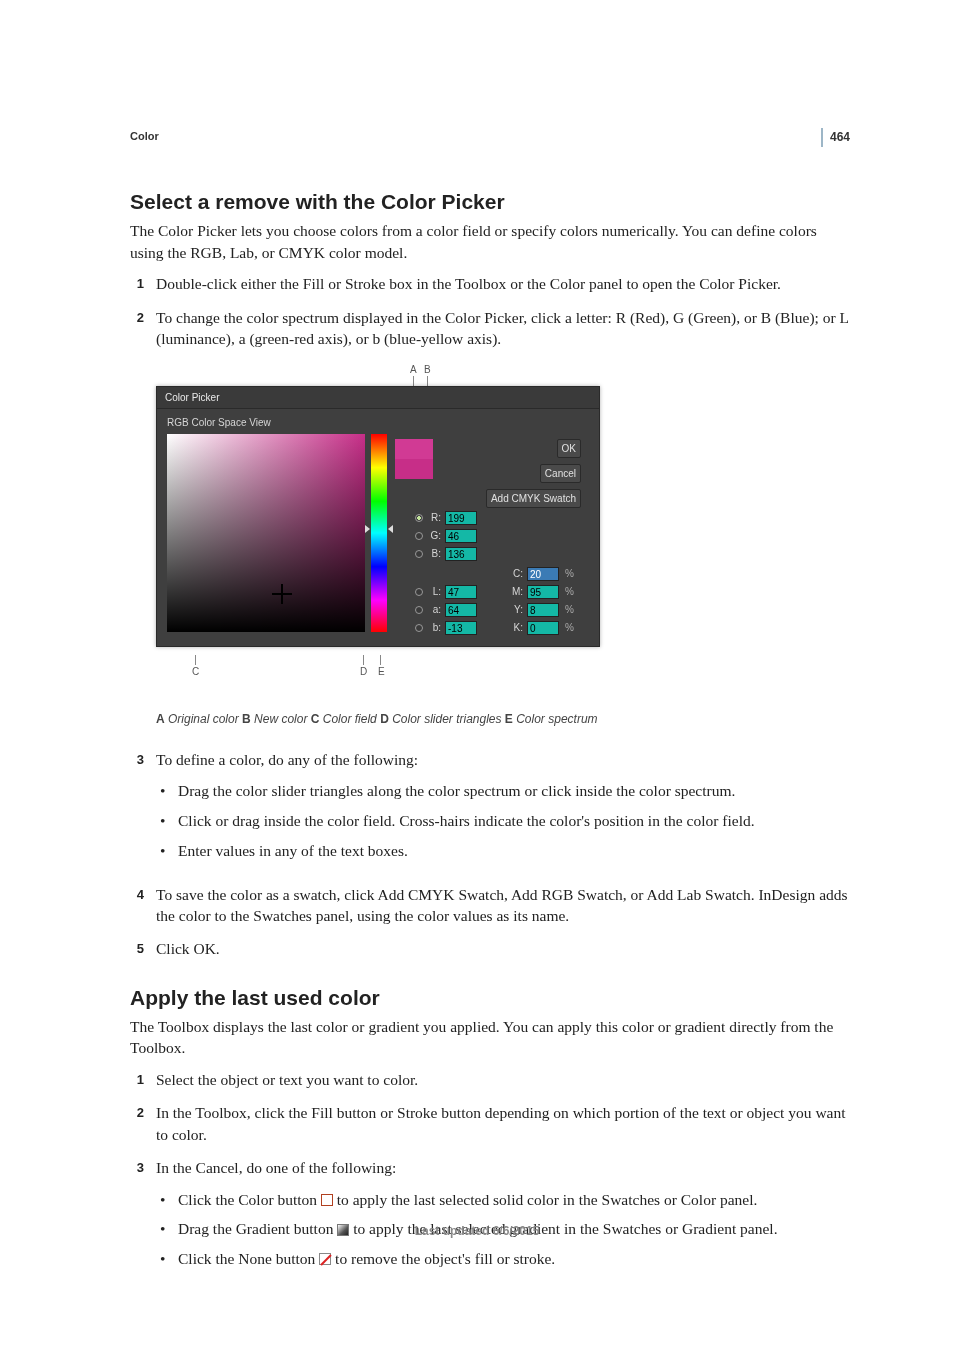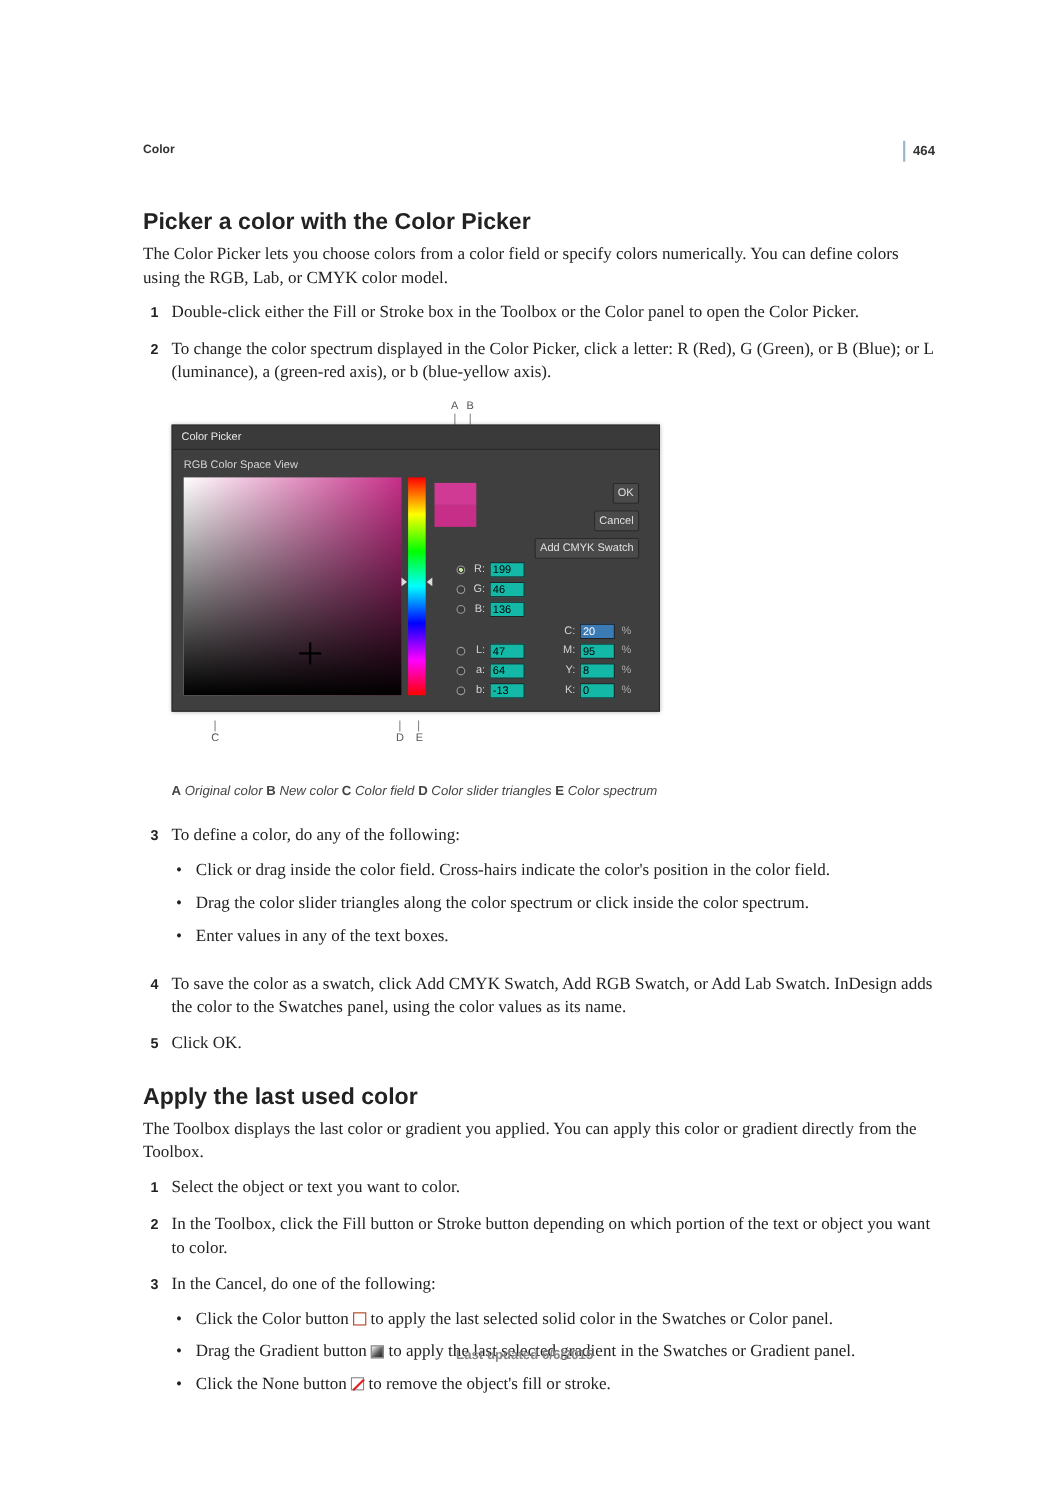--- a/index.html
+++ b/index.html
@@ -175,21 +175,21 @@
     font-size:12px;
     color:#888;
   }
 </style>
 </head>
 <body>
 
 <div class="page-num">464</div>
 <div class="section-label">Color</div>
 
-<h2>Picker a color with the Color Picker</h2>
+<h2>Select a remove with the Color Picker</h2>
 <p class="body">The Color Picker lets you choose colors from a color field or specify colors numerically. You can define colors using the RGB, Lab, or CMYK color model.</p>
 
 <ol class="steps">
   <li>
     <span class="num">1</span>
     <span class="txt">Double-click either the Fill or Stroke box in the Toolbox or the Color panel to open the Color Picker.</span>
   </li>
   <li>
     <span class="num">2</span>
     <span class="txt">To change the color spectrum displayed in the Color Picker, click a letter: R (Red), G (Green), or B (Blue); or L (luminance), a (green-red axis), or b (blue-yellow axis).</span>
@@ -311,22 +311,22 @@
     <b>E</b><span> Color spectrum</span>
   </div>
 </div>
 
 <ol class="steps" style="margin-top:22px;">
   <li>
     <span class="num">3</span>
     <div class="txt">
       <span>To define a color, do any of the following:</span>
       <ul class="bullets" style="margin-left:4px;margin-top:10px;">
+        <li>Drag the color slider triangles along the color spectrum or click inside the color spectrum.</li>
         <li>Click or drag inside the color field. Cross-hairs indicate the color's position in the color field.</li>
-        <li>Drag the color slider triangles along the color spectrum or click inside the color spectrum.</li>
         <li>Enter values in any of the text boxes.</li>
       </ul>
     </div>
   </li>
   <li>
     <span class="num">4</span>
     <span class="txt">To save the color as a swatch, click Add CMYK Swatch, Add RGB Swatch, or Add Lab Swatch. InDesign adds the color to the Swatches panel, using the color values as its name.</span>
   </li>
   <li>
     <span class="num">5</span>

